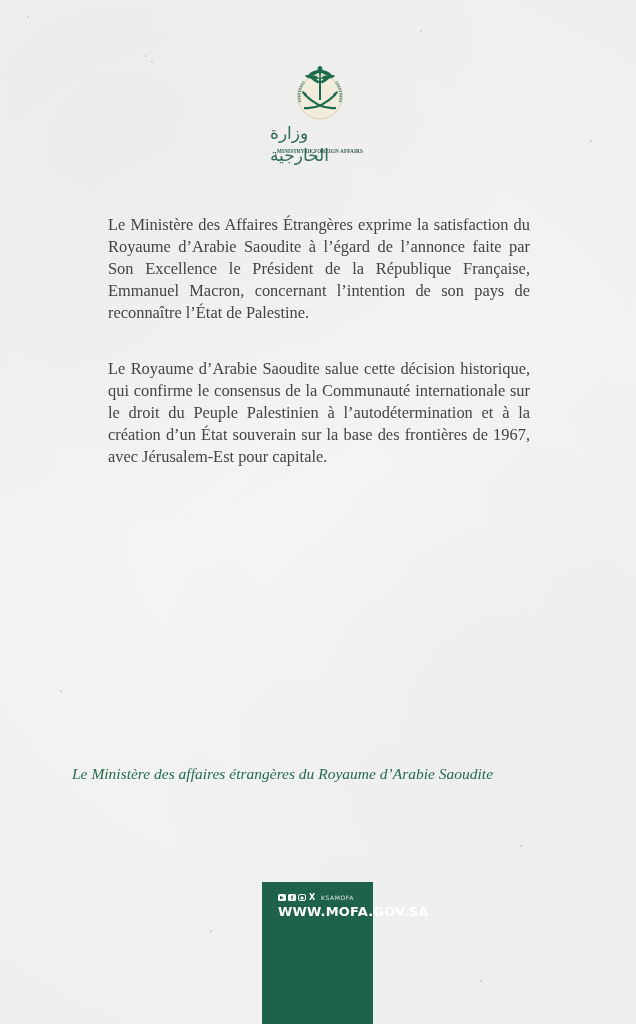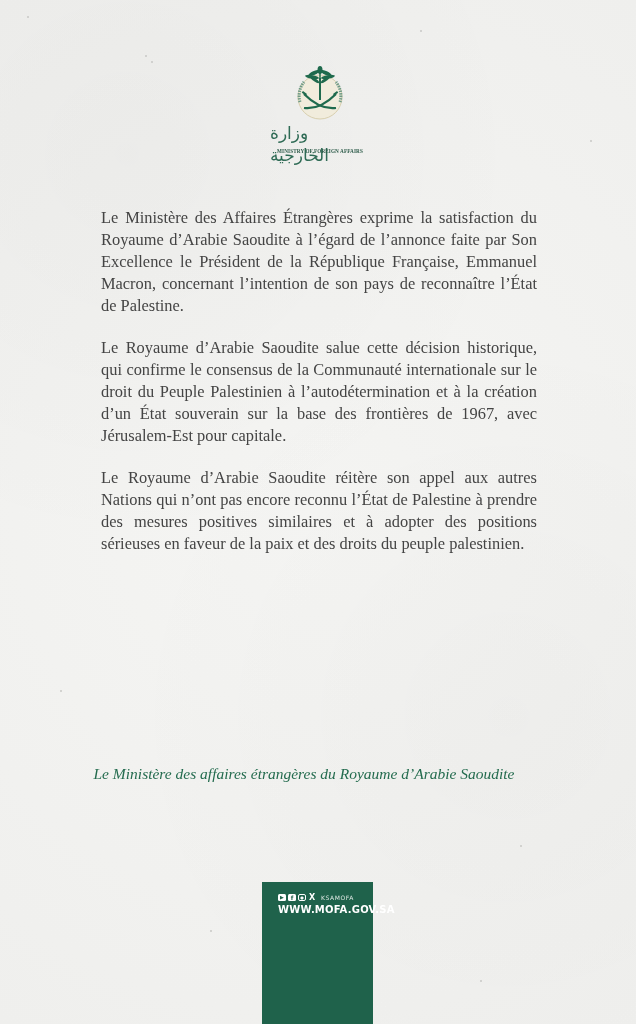--- a/index.html
+++ b/index.html
@@ -27,25 +27,25 @@
     }
     .ministry-en {
       position: absolute; left: 0; top: 84px; width: 100px; text-align: center;
       color: #2b5a48; font-family: "Liberation Serif", serif; font-size: 5.2px; font-weight: bold; letter-spacing: 0.1px;
     }
     .body-text {
       position: absolute; left: 101px; width: 436px; top: 207px;
       color: #444444; font-size: 16.4px; line-height: 22px;
       text-align: justify;
     }
-    .para { margin: 0; }
+    .para { margin: 7px; }
     .gap { height: 20px; }
     .signature {
-      position: absolute; left: 46px; width: 516px; top: 763px;
-      text-align: center; color: #236b4e; font-style: italic;
+      position: absolute; left: 72px; width: 516px; top: 763px;
+      color: #236b4e; font-style: italic;
       font-size: 15.5px; line-height: 22px;
     }
     .footer-box {
       position: absolute; left: 262px; top: 882px; width: 111px; height: 142px;
       background: #1f624b;
     }
     .social-row {
       position: absolute; left: 16px; top: 12px; display: flex; align-items: center; gap: 2px;
       color: #ffffff;
     }
@@ -55,21 +55,21 @@
     }
     .soc-yt { background: #fff; color: #1f624b; border-radius: 1.5px; font-size: 5px; }
     .soc-fb { background: #fff; color: #1f624b; border-radius: 1.5px; font-weight: bold; }
     .soc-ig { border: 1px solid #fff; border-radius: 2px; width: 6px; height: 5px; font-size: 4px; }
     .soc-x { font-weight: bold; font-size: 8px; }
     .handle {
       font-family: "DejaVu Sans", sans-serif; font-size: 6px; letter-spacing: 0.6px; margin-left: 3px; color: #dfe9e4;
     }
     .website {
       position: absolute; left: 16px; top: 22px; color: #ffffff;
-      font-family: "DejaVu Sans", sans-serif; font-size: 10px; font-weight: bold; letter-spacing: 0.2px;
+      font-family: "DejaVu Sans", sans-serif; font-size: 13px; font-weight: bold; letter-spacing: 0.2px;
     }
   </style>
 </head>
 <body>
 
 <div class="paper">
   <span class="speck" style="left:27px;top:16px"></span>
   <span class="speck" style="left:145px;top:55px"></span>
   <span class="speck" style="left:151px;top:61px"></span>
   <span class="speck" style="left:420px;top:30px"></span>
@@ -103,21 +103,20 @@
   </svg>
   <div class="arabic" dir="rtl">وزارة الخارجية</div>
   <div class="ministry-en">MINISTRY OF FOREIGN AFFAIRS</div>
 </div>
 
 <div class="body-text">
   <p class="para">Le Ministère des Affaires Étrangères exprime la satisfaction du Royaume d’Arabie Saoudite à l’égard de l’annonce faite par Son Excellence le Président de la République Française, Emmanuel Macron, concernant l’intention de son pays de reconnaître l’État de Palestine.</p>
   <div class="gap"></div>
   <p class="para">Le Royaume d’Arabie Saoudite salue cette décision historique, qui confirme le consensus de la Communauté internationale sur le droit du Peuple Palestinien à l’autodétermination et à la création d’un État souverain sur la base des frontières de 1967, avec Jérusalem-Est pour capitale.</p>
   <div class="gap"></div>
-  <p class="para">Le Royaume d’Arabie Saoudite réitère son appel aux autres Nations qui n’ont pas encore reconnu l’État de Palestine à prendre des mesures positives similaires et à adopter des positions sérieuses en faveur de la paix et des droits du peuple palestinien.</p>
 </div>
 
 <div class="signature">
   <div>Le Ministère des affaires étrangères du Royaume d’Arabie Saoudite</div>
 </div>
 
 <div class="footer-box">
   <div class="social-row">
     <span class="soc-icon soc-yt">▶</span>
     <span class="soc-icon soc-fb">f</span>

